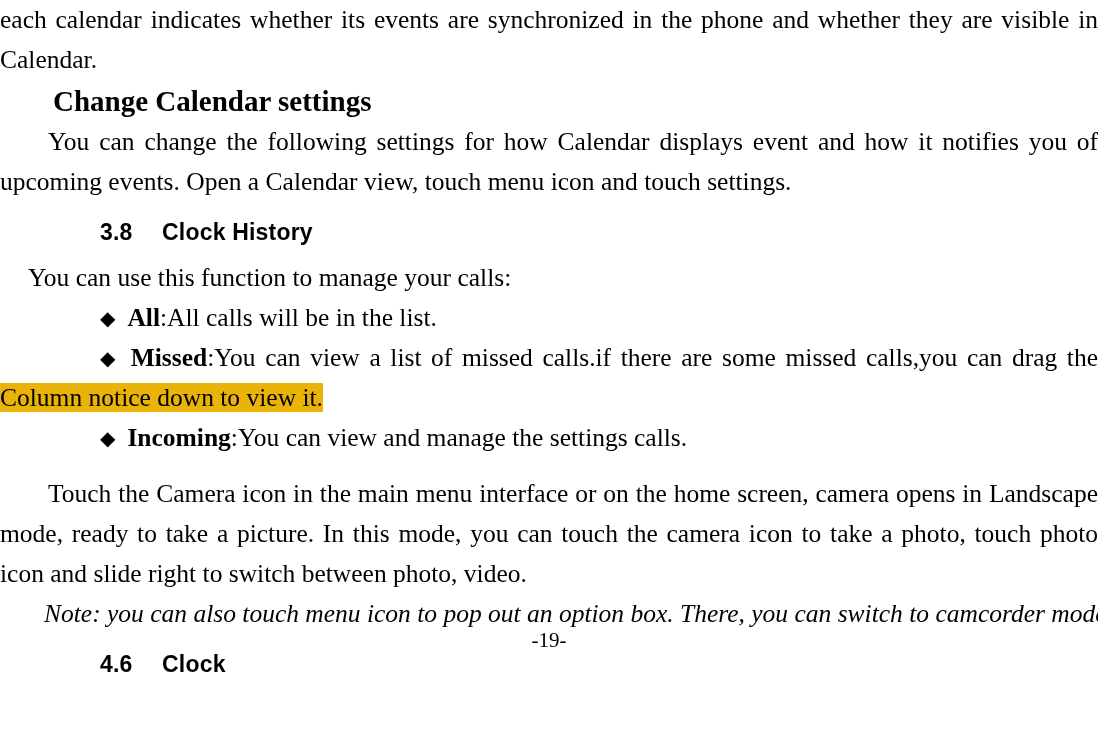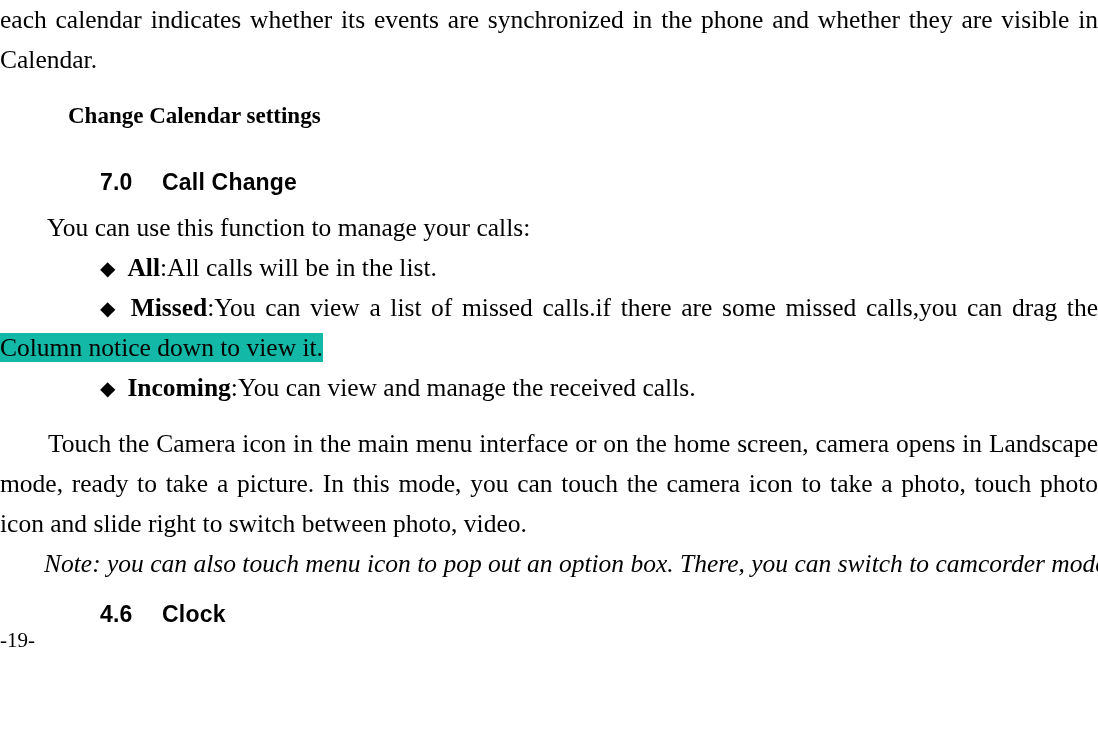--- a/index.html
+++ b/index.html
@@ -34,23 +34,23 @@
     color: #000;
   }
   .para.indent {
     text-indent: 48px;
   }
 
   
   .subhead {
     font-family: "Liberation Serif", "DejaVu Serif", serif;
     font-weight: bold;
-    font-size: 23px;
+    font-size: 29px;
     line-height: 40px;
-    margin: 16px;
+    margin: 1px;
     padding-left: 52px;
   }
 
   
   .secthead {
     font-family: "Liberation Sans", "DejaVu Sans", sans-serif;
     font-weight: bold;
     font-size: 23px;
     line-height: 40px;
     margin: 0;
@@ -86,82 +86,83 @@
   }
   .term {
     font-weight: bold;
     margin-top: 40px;
   }
   .gap {
     display: inline-block;
     width: 12px;
   }
   .hl {
-    background-color: #14b8a6;
+    background-color: #eab308;
   }
 
   
   .note {
     font-family: "Liberation Serif", "DejaVu Serif", serif;
     font-style: italic;
     font-size: 25.5px;
     line-height: 40px;
     margin: 0;
     padding-left: 44px;
     white-space: nowrap;
   }
 
   
   .footer {
     position: absolute;
     left: 0;
     right: 0;
     bottom: 4px;
-    text-align: left;
+    text-align: center;
     font-family: "Liberation Serif", "DejaVu Serif", serif;
     font-size: 21px;
     line-height: 24px;
   }
 
   .spacer-sm { height: 6px; }
   .spacer-md { height: 10px; }
 </style>
 </head>
 <body>
 
 <div class="page">
 
   <p class="para">each calendar indicates whether its events are synchronized in the phone and whether they are visible in Calendar.</p>
 
   <p class="subhead">Change Calendar settings</p>
 
+  <p class="para indent">You can change the following settings for how Calendar displays event and how it notifies you of upcoming events. Open a Calendar view, touch menu icon and touch settings.</p>
 
   <div class="spacer-md"></div>
 
   <h2 class="secthead">
-    <span class="num">7.0</span><span>Call Change</span>
+    <span class="num">3.8</span><span>Clock History</span>
   </h2>
 
   <div class="spacer-sm"></div>
 
-  <p class="para" style="padding-left:47px;">You can use this function to manage your calls:</p>
+  <p class="para" style="padding-left:28px;">You can use this function to manage your calls:</p>
 
   <ul class="bullets">
 
     <li class="bullet-line">
       <span class="diamond">◆</span><span class="gap"></span><span class="term">All</span><span>:</span><span>All calls will be in the list.</span>
     </li>
 
     <li class="bullet-line">
       <span class="diamond">◆</span><span class="gap"></span><span class="term">Missed</span><span>:</span><span>You can view a list of missed calls.if there are some missed calls,you can drag the </span><span class="hl">Column notice down to view it.</span>
     </li>
 
 
     <li class="bullet-line">
-      <span class="diamond">◆</span><span class="gap"></span><span class="term">Incoming</span><span>:</span><span>You can view and manage the received calls.</span>
+      <span class="diamond">◆</span><span class="gap"></span><span class="term">Incoming</span><span>:</span><span>You can view and manage the settings calls.</span>
     </li>
 
   </ul>
 
   <div class="spacer-md"></div>
 
 
   <div class="spacer-sm"></div>
 
   <p class="para indent">Touch the Camera icon in the main menu interface or on the home screen, camera opens in Landscape mode, ready to take a picture. In this mode, you can touch the camera icon to take a photo, touch photo icon and slide right to switch between photo, video.</p>

